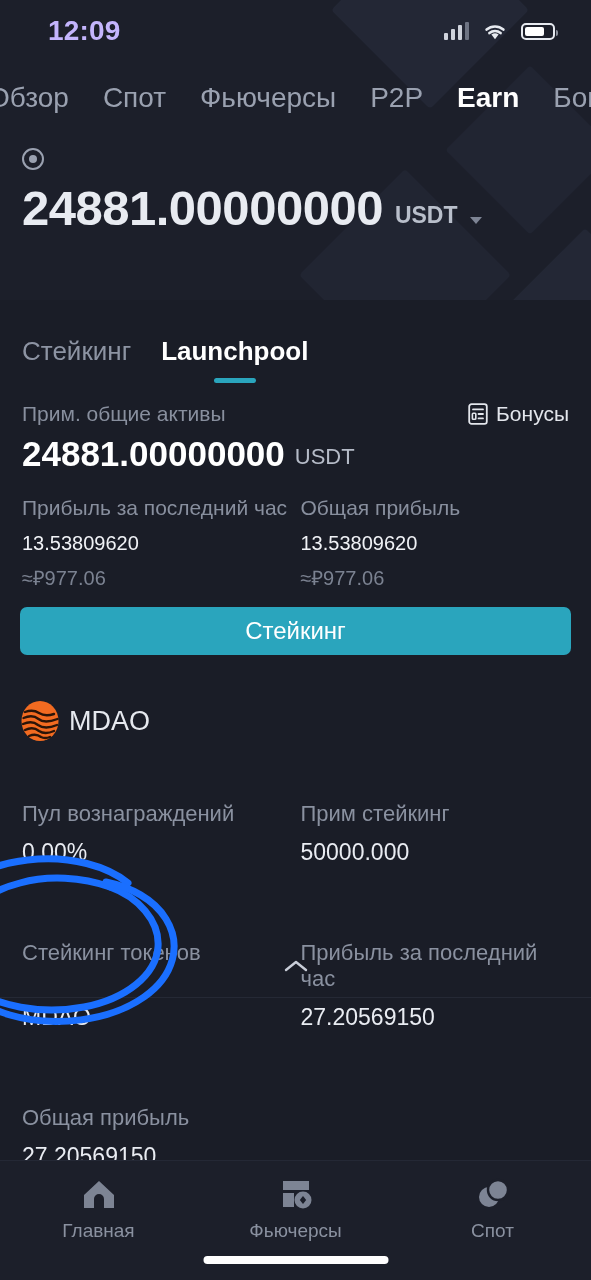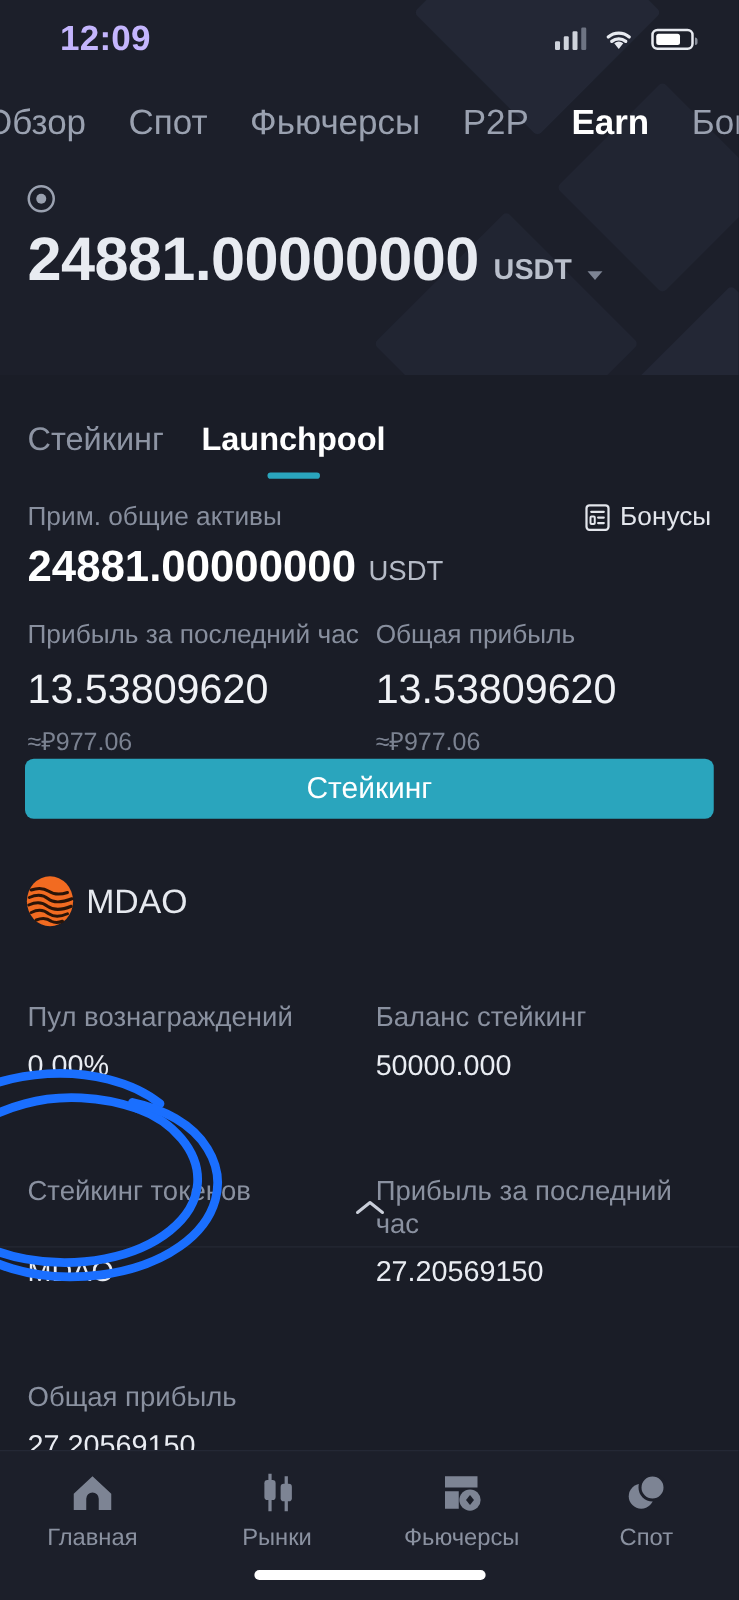--- a/index.html
+++ b/index.html
@@ -105,21 +105,21 @@
   .assets-val { position:absolute; left:22px; top:436px; display:flex; align-items:flex-end; gap:10px; }
   .assets-val .n { font-size:35px; font-weight:bold; color:#fff; line-height:1; }
   .assets-val .u { font-size:22px; color:#b5bbc7; padding-bottom:1px; }
 
   
   .profit-grid {
     position:absolute; left:22px; top:496px; right:22px;
     display:grid; grid-template-columns:1fr 1fr; column-gap:10px;
   }
   .p-label { font-size:21px; color:#888f9e; margin-bottom:12px; }
-  .p-val { font-size:33px; color:#f0f2f6; margin-bottom:9px; }
+  .p-val { font-size:20px; color:#f0f2f6; margin-bottom:9px; }
   .p-sub { font-size:20px; color:#7b8291; }
 
   
   .stake-btn {
     position:absolute; left:20px; top:607px; width:551px; height:48px;
     background:#2aa5bd; border:none; border-radius:7px; color:#fff;
     font-size:24px; font-family:inherit; cursor:pointer;
   }
 
   
@@ -262,21 +262,21 @@
         <path d="M3 24 q9 -4 15 1 q7 5 19 0"></path>
         <path d="M5 30 q8 -4 14 1 q6 4 15 0"></path>
         <path d="M9 36 q7 -3 12 1 q4 2 9 0"></path>
       </g>
     </svg>
     <div class="mdao-name">MDAO</div>
   </div>
 
   <div class="mdao-grid">
     <div class="m-label">Пул вознаграждений</div>
-    <div class="m-label">Баланс стейкинг</div>
+    <div class="m-label">Прим стейкинг</div>
     <div class="m-val">0.00%</div>
     <div class="m-val">50000.000</div>
 
     <div class="m-label">Стейкинг токенов</div>
     <div class="m-label">Прибыль за последний час</div>
     <div class="m-val">MDAO</div>
     <div class="m-val">27.20569150</div>
 
     <div class="m-label">Общая прибыль</div>
     <div></div>
@@ -305,31 +305,20 @@
   <div class="botnav">
     <div class="navitem">
       <div class="ic">
         <svg width="34" height="32" viewBox="0 0 34 32">
           <path d="M17 3 L32 17 L32 30 L22 30 L22 21 a5 5 0 0 0 -10 0 L12 30 L2 30 L2 17 Z" fill="#7d8494"></path>
         </svg>
       </div>
       <div class="lb">Главная</div>
     </div>
 
-    <div class="navitem">
-      <div class="ic">
-        <svg width="34" height="34" viewBox="0 0 34 34">
-          <line x1="11" y1="2" x2="11" y2="32" stroke="#7d8494" stroke-width="2.6"></line>
-          <rect x="6.5" y="7" width="9" height="16" rx="2.5" fill="#7d8494"></rect>
-          <line x1="24" y1="4" x2="24" y2="32" stroke="#7d8494" stroke-width="2.6"></line>
-          <rect x="19.5" y="10" width="9" height="14" rx="2.5" fill="#7d8494"></rect>
-        </svg>
-      </div>
-      <div class="lb">Рынки</div>
-    </div>
 
     <div class="navitem">
       <div class="ic">
         <svg width="34" height="34" viewBox="0 0 34 34">
           <path d="M4 4 h26 v9 h-26 z M4 16 h11 v14 h-11 z" fill="#7d8494"></path>
           <circle cx="24" cy="23" r="8.5" fill="#7d8494"></circle>
           <path d="M24 19 l3.2 4 -3.2 4 -3.2 -4 z" fill="#1c1f2a"></path>
         </svg>
       </div>
       <div class="lb">Фьючерсы</div>

